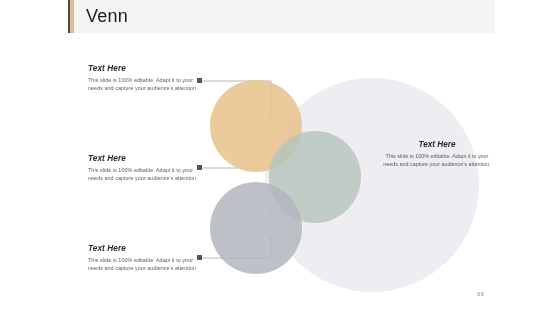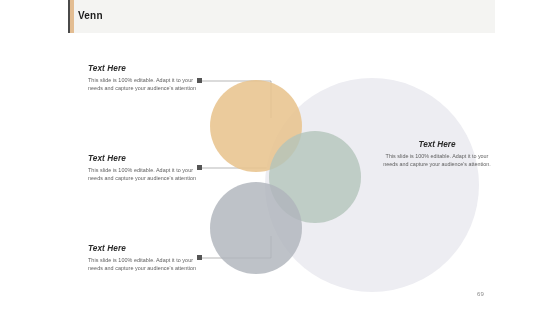--- a/index.html
+++ b/index.html
@@ -43,24 +43,24 @@
   #header-accent-tan {
     position: absolute;
     left: 70px;
     top: 0px;
     width: 4px;
     height: 33px;
     background: #e3bd92;
   }
   #page-title {
     position: absolute;
-    left: 78px;
+    left: 86px;
     top: 8px;
-    font-size: 10px;
-    font-weight: bold;
+    font-size: 18px;
+    font-weight: normal;
     color: #1c1c1c;
     letter-spacing: 0.2px;
     line-height: 16px;
   }
 
   
   #venn-stage {
     position: absolute;
     left: 0; top: 0;
     width: 560px;

